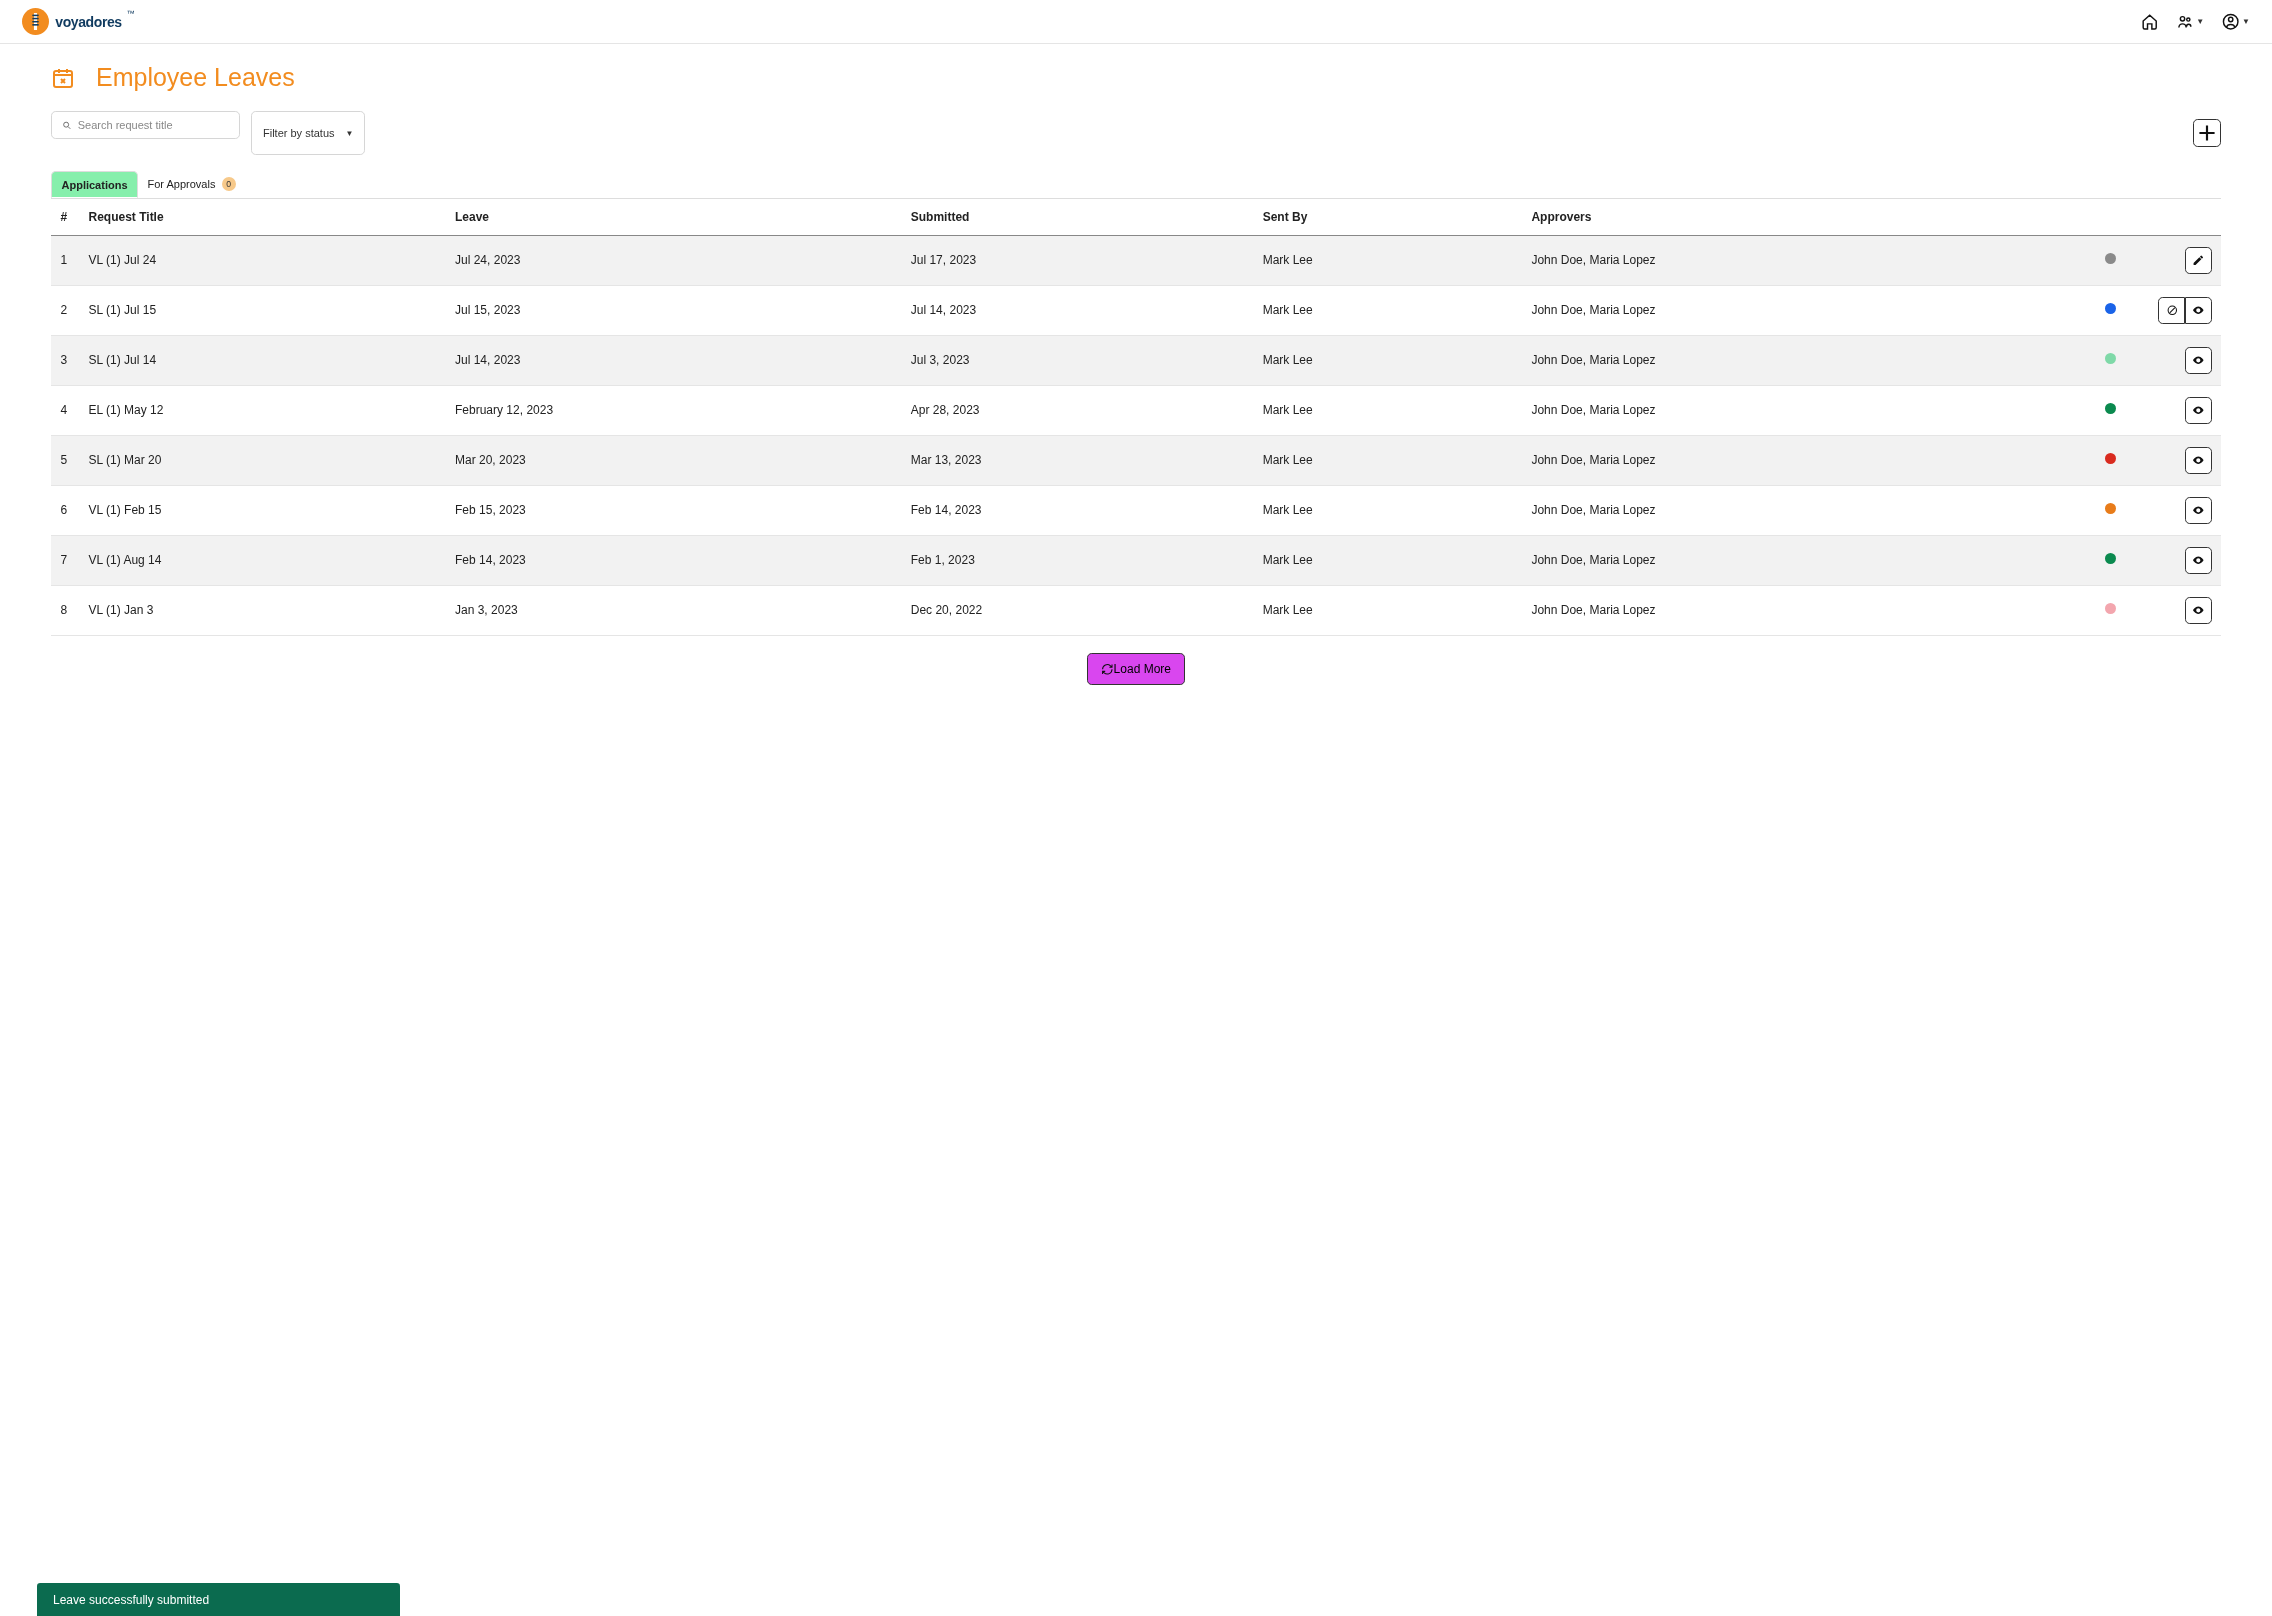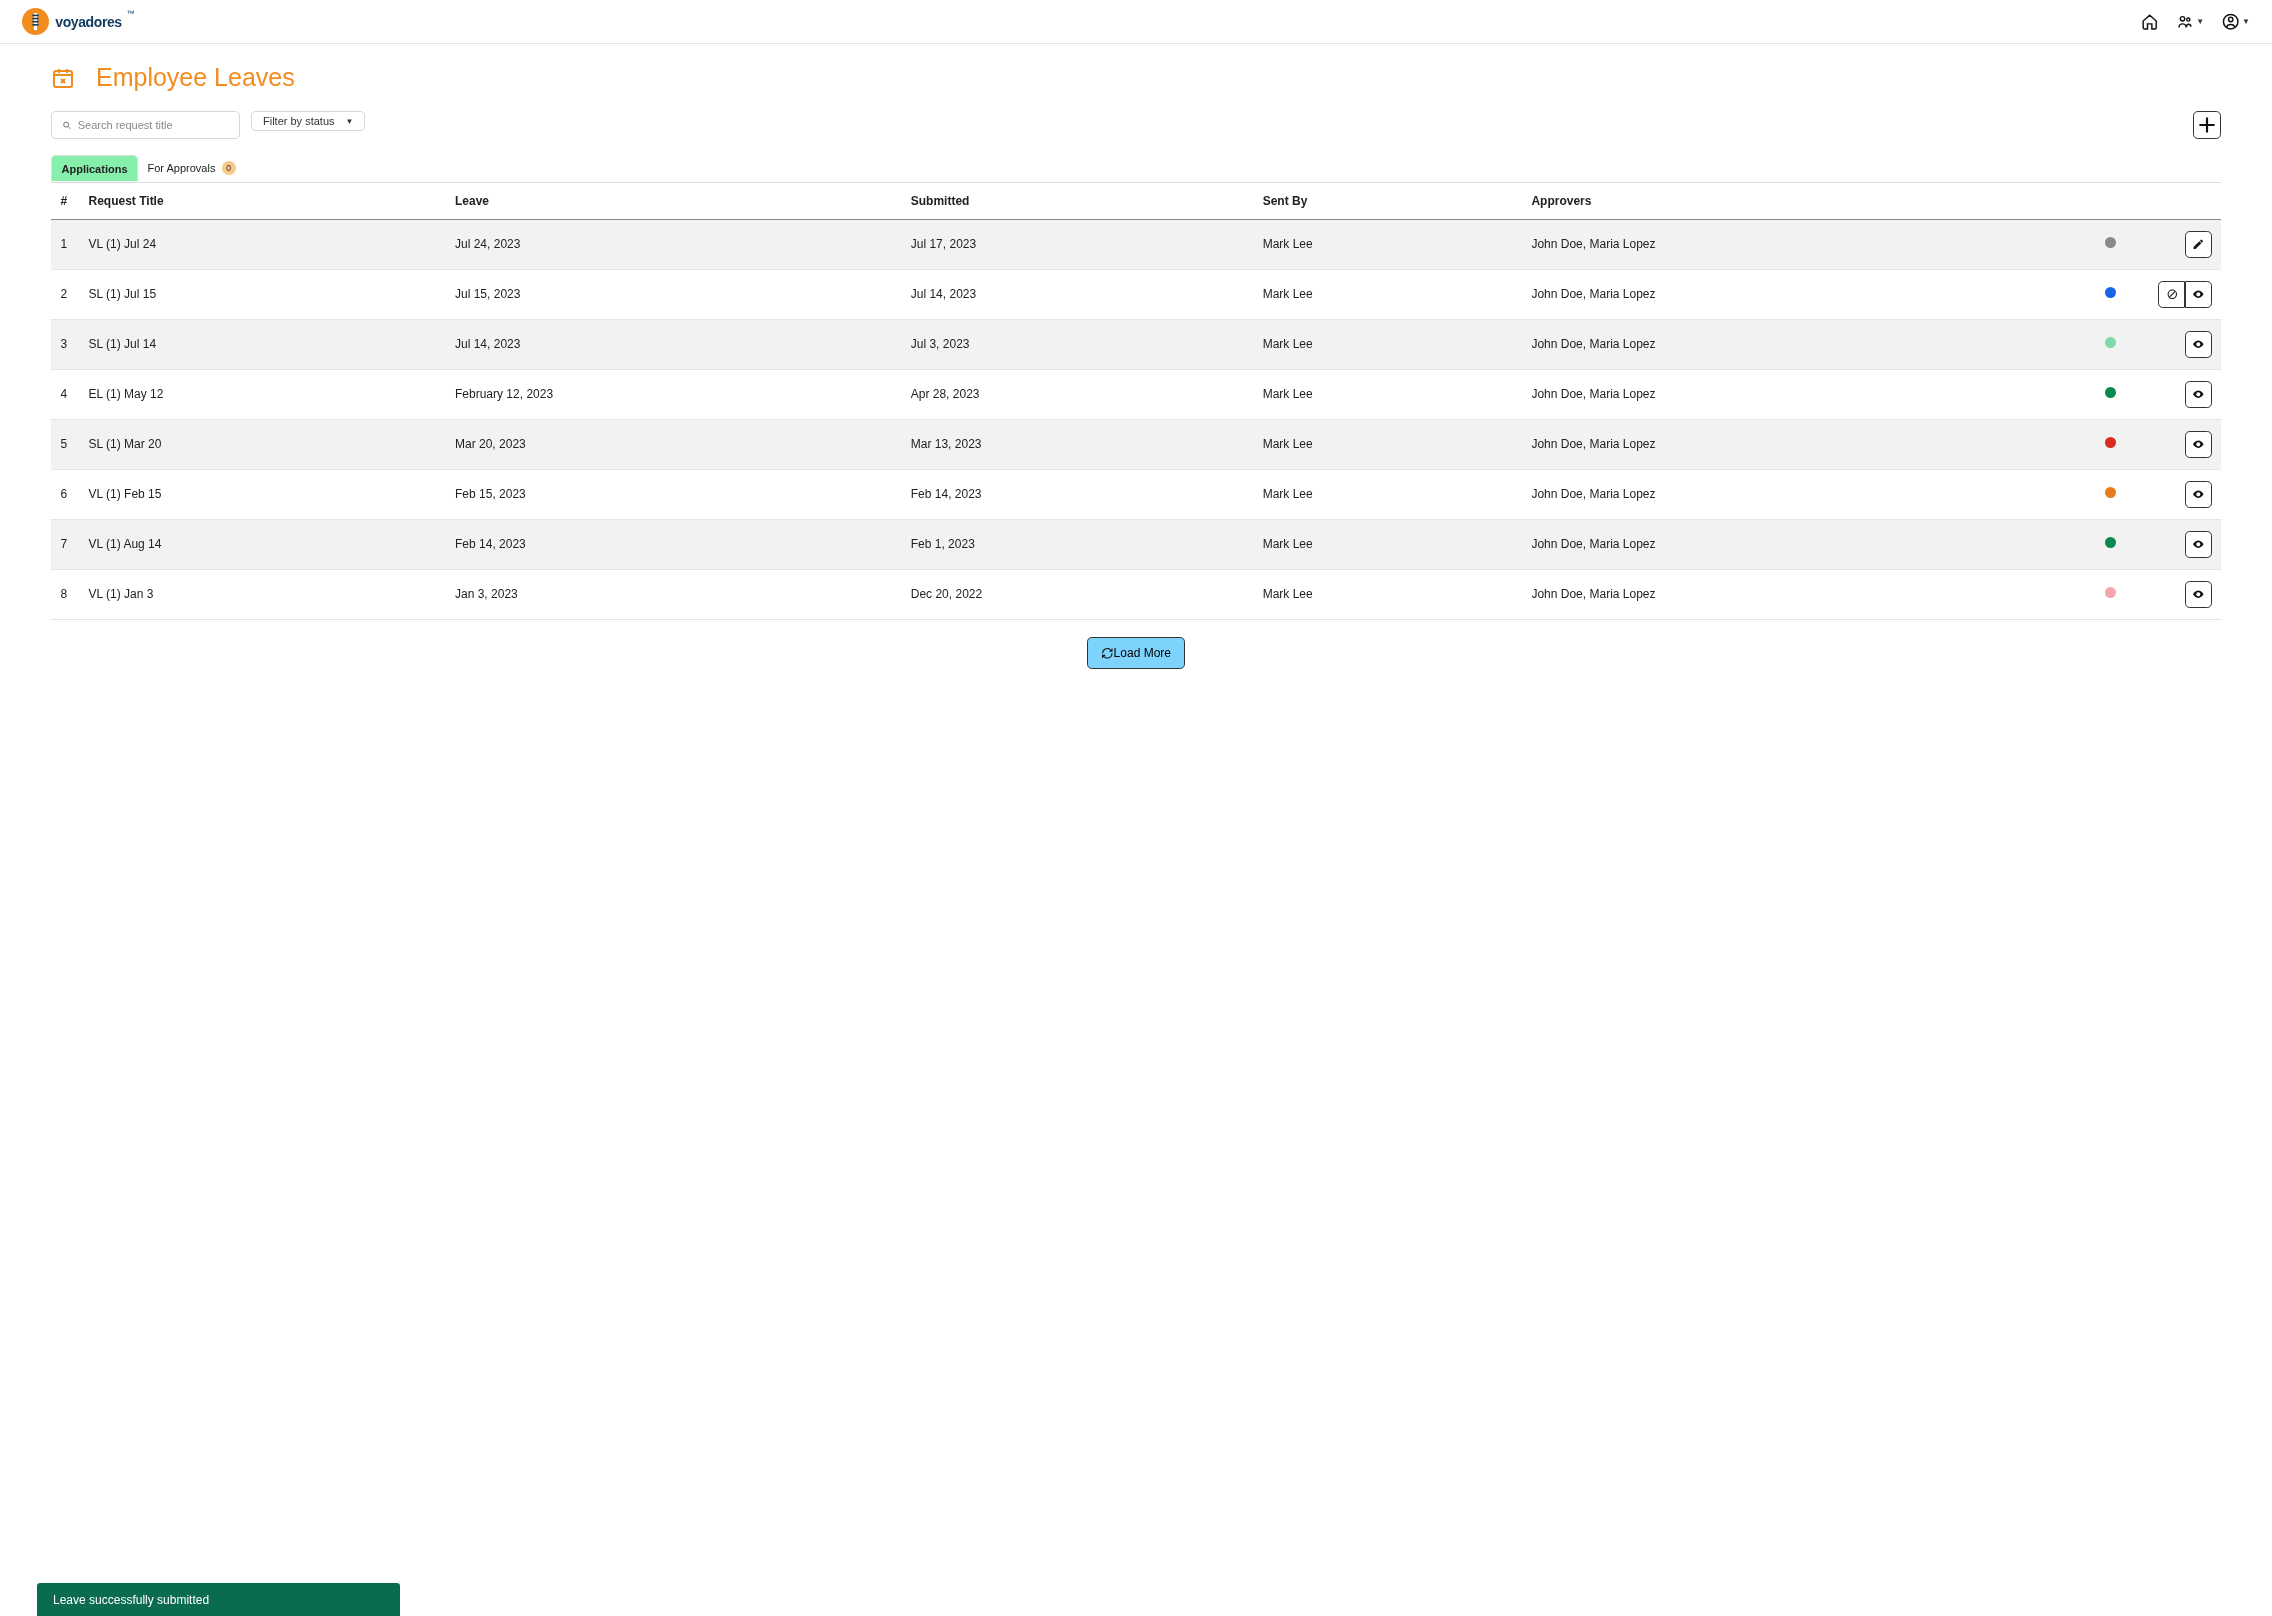--- a/index.html
+++ b/index.html
@@ -55,21 +55,21 @@
   }
   .search-box svg { width: 11px; height: 11px; margin-right: 6.3px; }
   .search-box input {
     border: none; outline: none; font-size: 11px; width: 100%;
     color: #555; background: transparent;
   }
   .search-box input::placeholder { color: #888; }
   .filter-box {
     display: flex; align-items: center; justify-content: space-between;
     border: 0.8px solid #d6d6d6; border-radius: 4.7px;
-    padding: 6.3px 11px; height: 20px; cursor: pointer;
+    padding: 6.3px 11px; height: 44px; cursor: pointer;
     font-size: 11px; color: #333; gap: 11px;
   }
   .add-btn {
     width: 28px; height: 28px; border: 0.8px solid #333; border-radius: 4.7px;
     display: flex; align-items: center; justify-content: center;
     cursor: pointer; font-size: 16px; background: #fff;
   }
 
   
   .tabs { display: flex; border-bottom: 0.8px solid #ddd; }
@@ -111,21 +111,21 @@
   .action-btn:first-child { border-radius: 4.7px 0 0 4.7px; }
   .action-btn:last-child { border-radius: 0 4.7px 4.7px 0; }
   .action-btn.single { border-radius: 4.7px; }
   .action-btn svg { width: 12.6px; height: 12.6px; }
 
   
   .load-more-wrap { text-align: center; margin-top: 17.4px; }
   .load-more {
     display: inline-flex; align-items: center; 
     border: 0.8px solid #333; border-radius: 4.7px; padding: 8px 12.6px;
-    background: #7dd3fc; cursor: pointer; font-size: 12px;
+    background: #d946ef; cursor: pointer; font-size: 12px;
   }
   .load-more svg { width: 12.6px; height: 12.6px; }
 
   
   .toast {
     position: fixed; left: 37px; bottom: 0;
     background: #0b6b4f; color: #fff;
     padding: 9.5px 16px; border-radius: 3.2px 3.2px 0 0;
     font-size: 12px; font-weight: 500;
     min-width: 363px;

